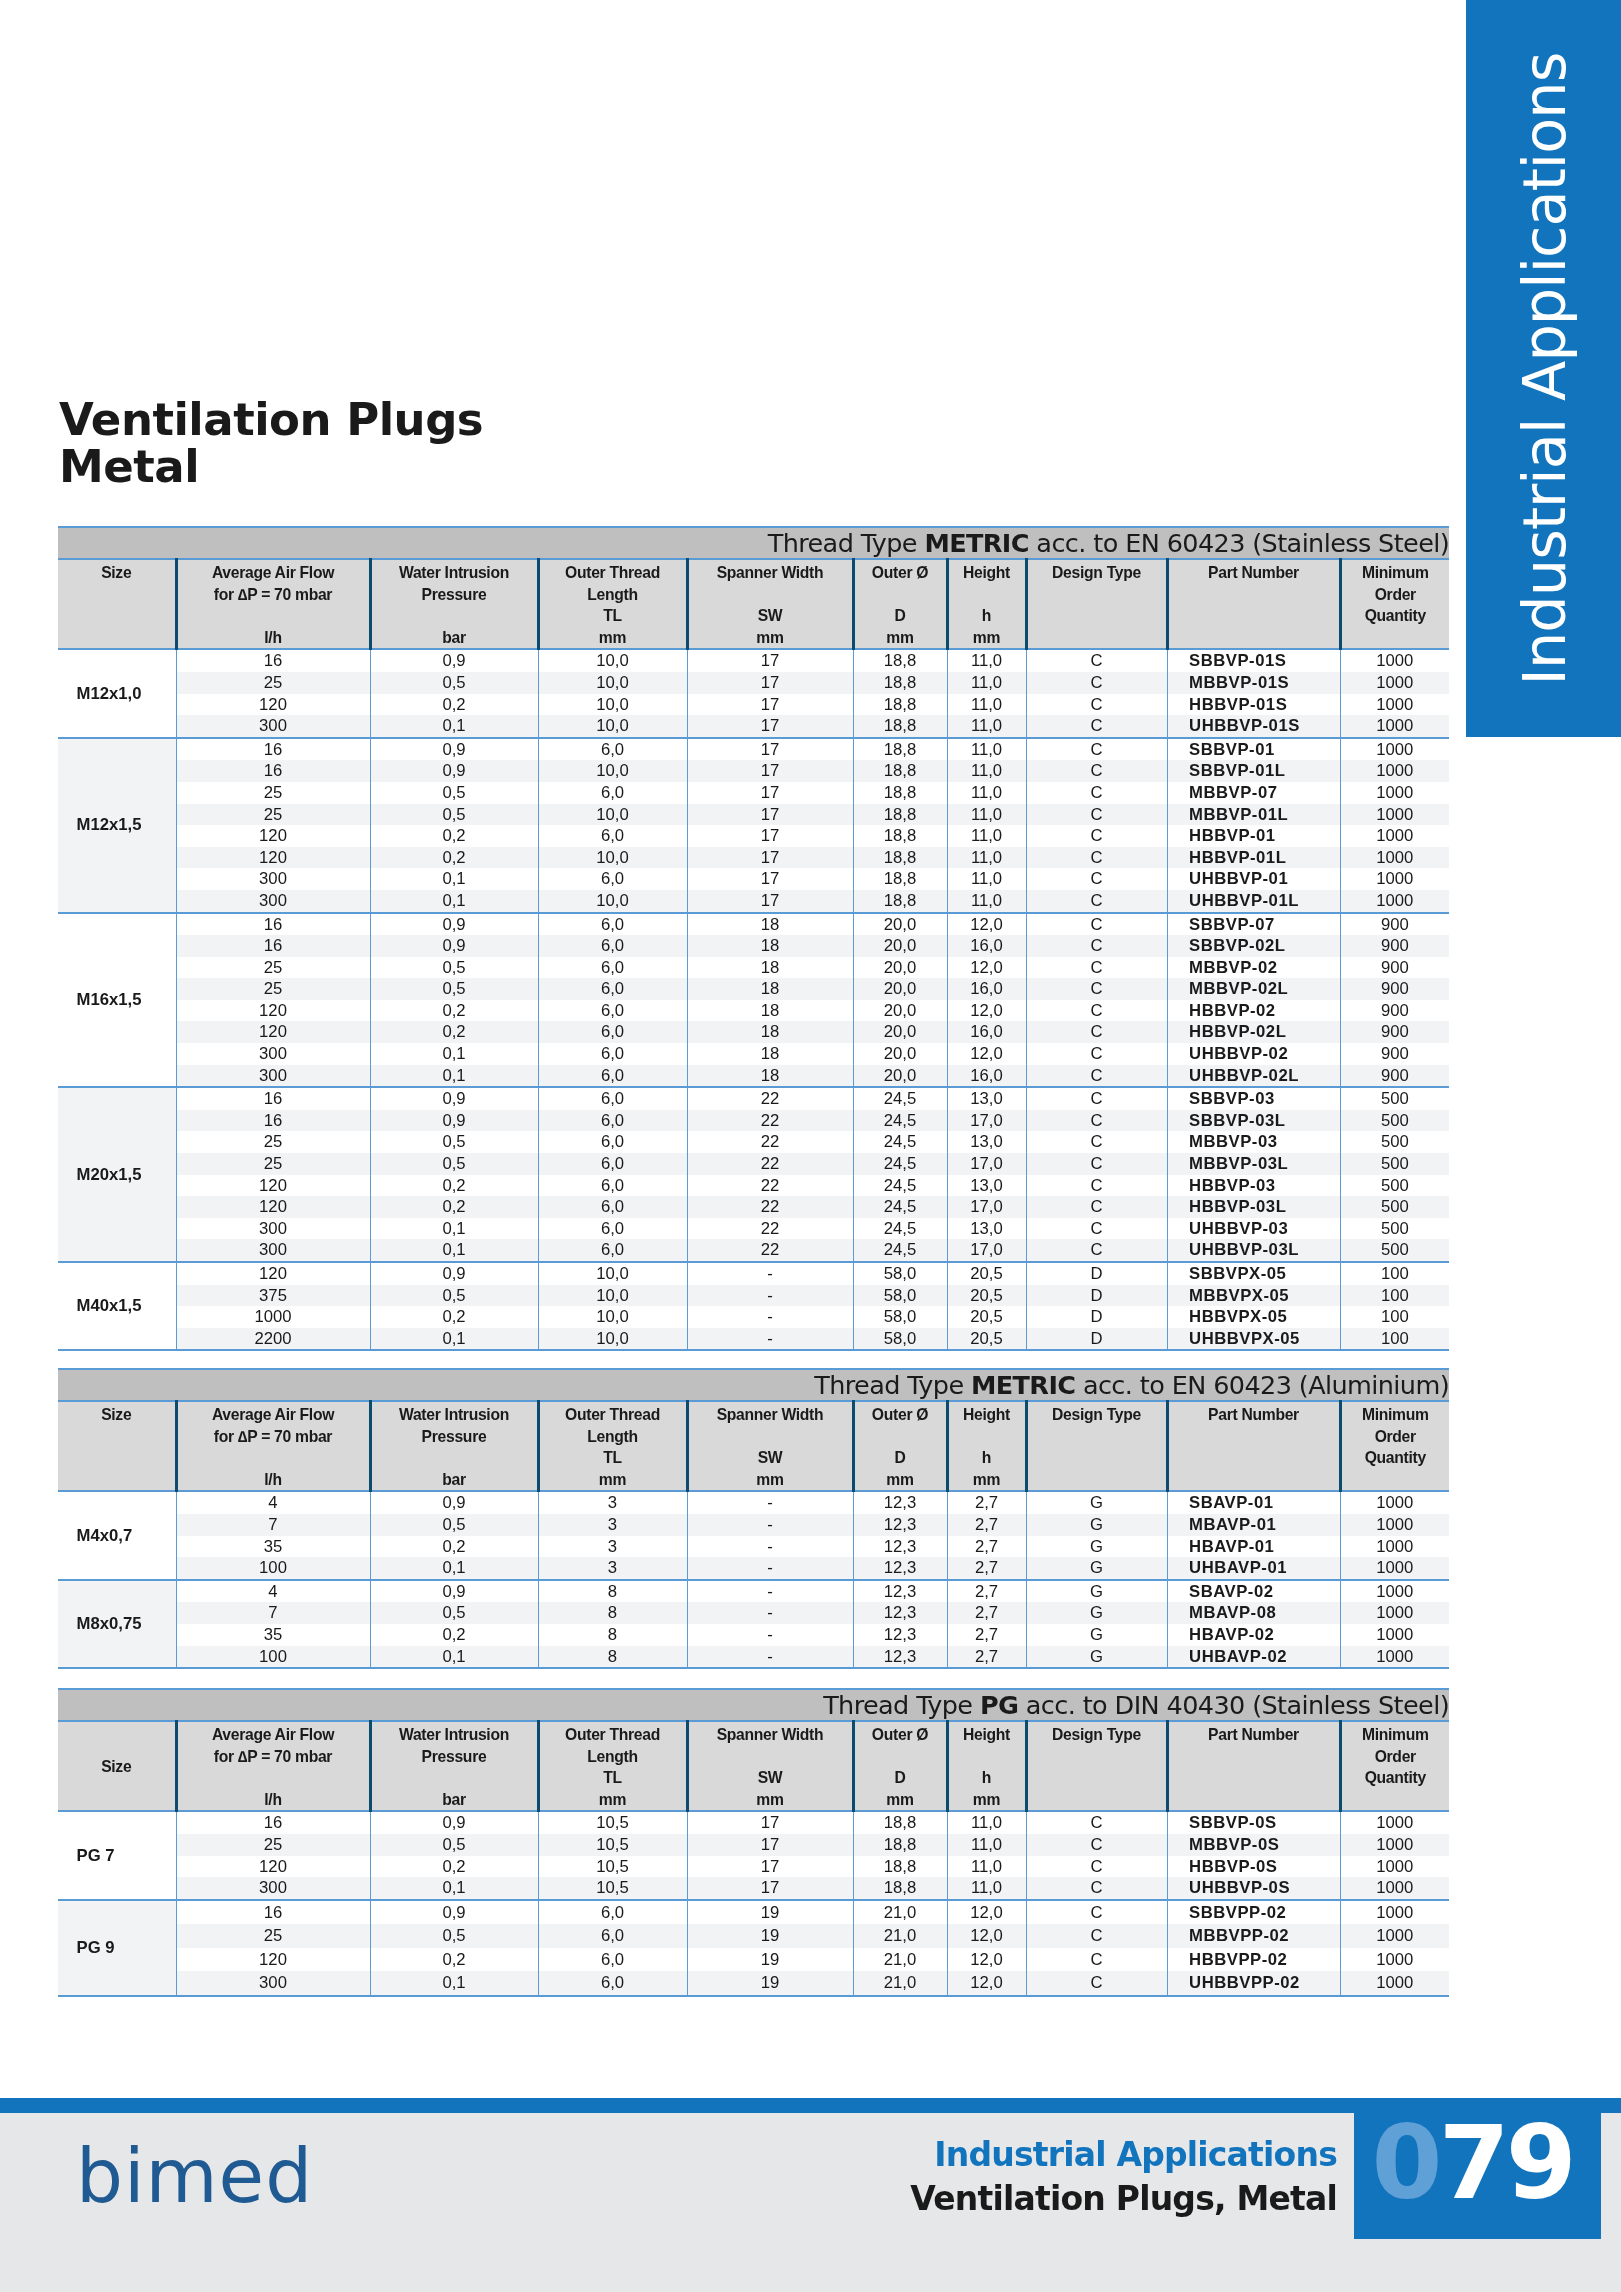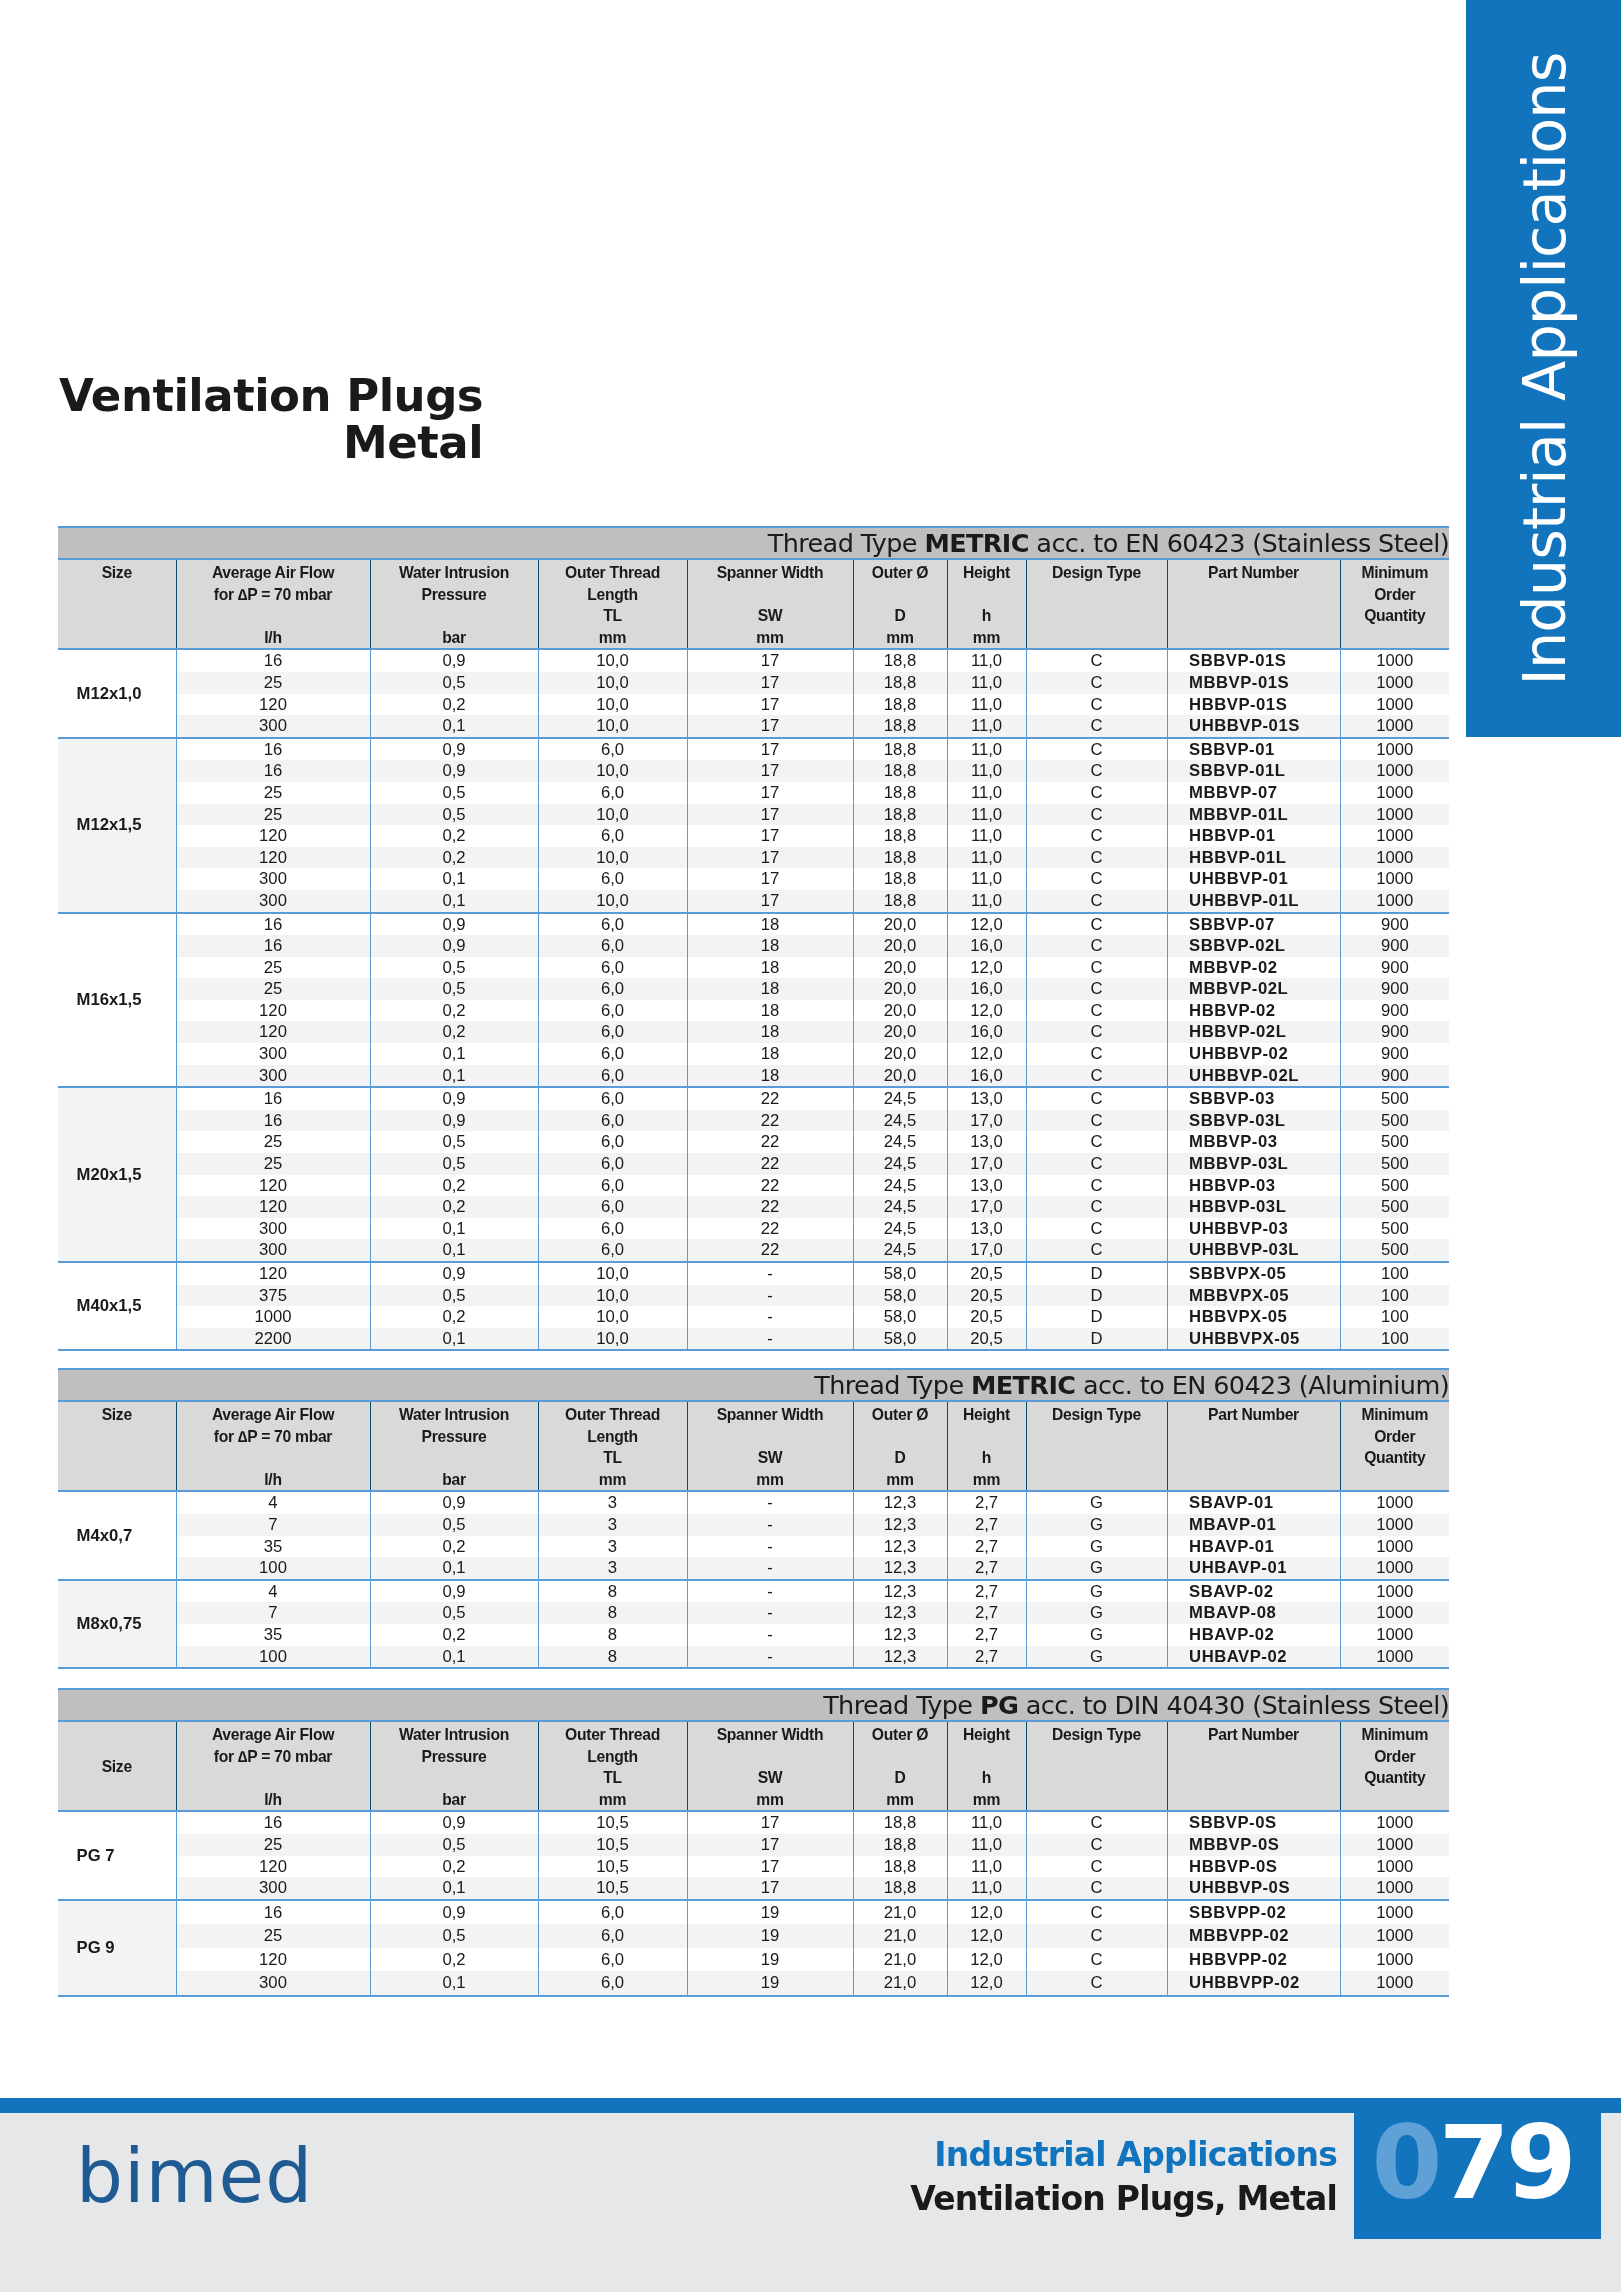--- a/index.html
+++ b/index.html
@@ -14,38 +14,38 @@
     background: #1174bd;
   }
   .side-tab-text {
     position: absolute; left: 50%; top: 50%;
     transform: translate(-50%, -50%) rotate(-90deg);
     white-space: nowrap; color: #ffffff;
     font-family: "DejaVu Sans", sans-serif; font-size: 59px; font-weight: normal;
     letter-spacing: -1px;
   }
   .page-title {
-    position: absolute; left: 59px; top: 372px;
+    position: absolute; left: 59px; top: 396px;
     font-family: "DejaVu Sans", sans-serif; font-weight: bold; font-size: 45px;
-    line-height: 47px; color: #1a1a1a; letter-spacing: -0.5px; text-align: right;
+    line-height: 47px; color: #1a1a1a; letter-spacing: -0.5px;
   }
   .page-title div { white-space: nowrap; }
 
   .spec-table { position: absolute; left: 58px; width: 1391px; border-collapse: collapse; table-layout: fixed; }
   .spec-table td, .spec-table th { padding: 0; overflow: hidden; white-space: nowrap; }
   .band td {
     background: #bfbfbf; border-top: 2px solid #5b9bd5; border-bottom: 2px solid #5b9bd5;
     height: 30px; font-size: 25.5px; line-height: 30px; padding-left: 2.9px;
     font-family: "DejaVu Sans", sans-serif; color: #1a1a1a; letter-spacing: -0.6px; text-align: right;
   }
   .band b { font-weight: bold; }
   .hdr th {
     background: #d9d9d9; font-weight: bold; font-size: 15.7px; line-height: 21.6px;
     vertical-align: top; text-align: center; color: #1a1a1a;
-    border-left: 1px solid #0c4a6e; border-bottom: 2px solid #5b9bd5;
+    border-left: 3px solid #0c4a6e; border-bottom: 2px solid #5b9bd5;
     height: 86px; padding-top: 2px;
     font-family: "Liberation Sans", sans-serif; letter-spacing: -0.3px;
   }
   .hdr th:first-child { border-left: none; }
   .hdr th .h-line { display: block; height: 21.6px; }
   .hdr th.size-mid { vertical-align: middle; }
   .spec-table tbody td {
     font-size: 16.7px; height: 21.6px; line-height: 21.6px; text-align: center;
     border-left: 1px solid #5b9bd5; color: #1a1a1a;
     font-family: "Liberation Sans", sans-serif;

